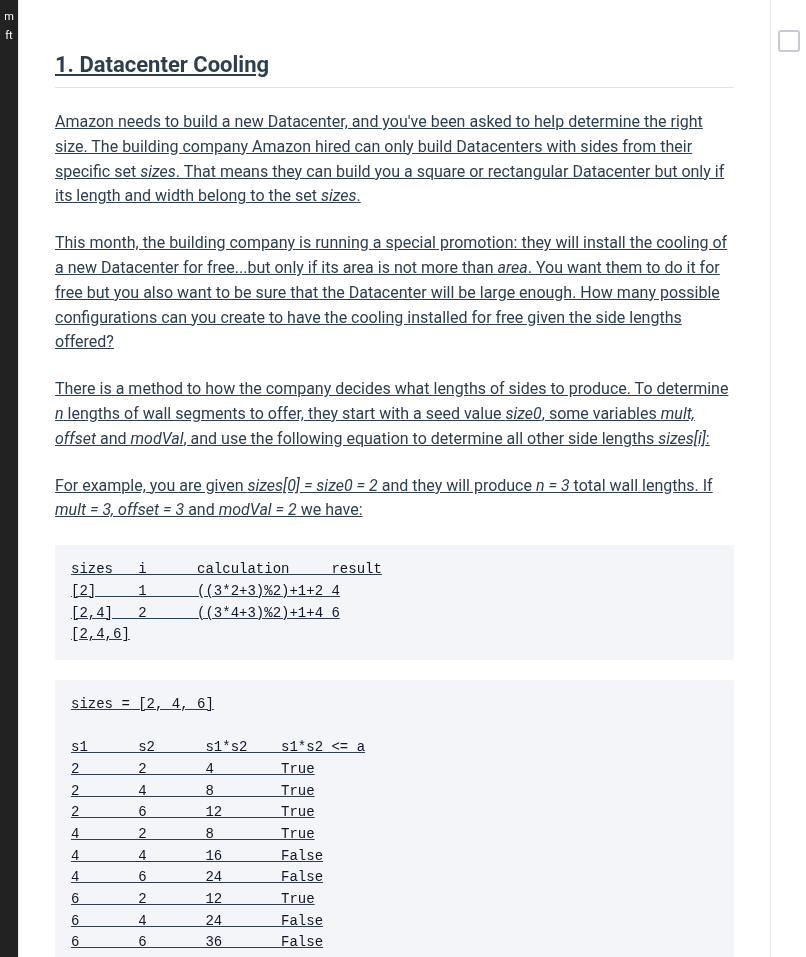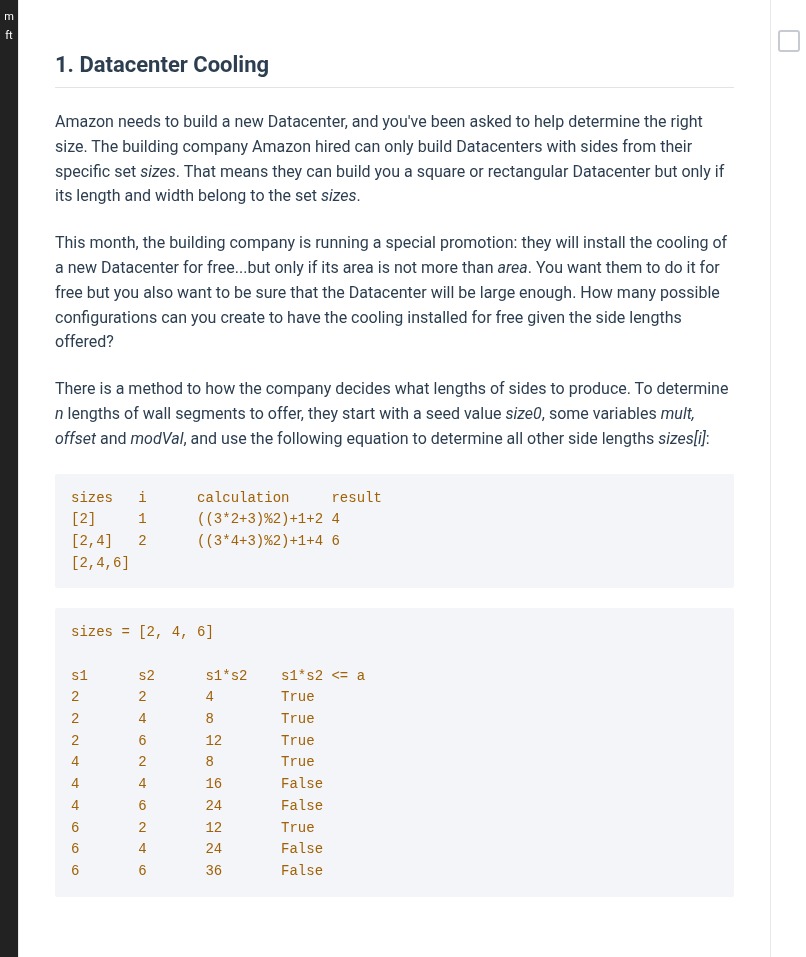--- a/index.html
+++ b/index.html
@@ -48,20 +48,21 @@
       flex: 1;
       position: relative;
       background: #fff;
       overflow: hidden;
     }
     .content-scroll {
       position: absolute;
       inset: 0;
       overflow-y: auto;
       padding: 24px 36px 40px 36px;
+      text-decoration: underline;
     }
     
     .content-scroll::-webkit-scrollbar { width: 10px; }
     .content-scroll::-webkit-scrollbar-thumb { background: #c7cbd1; border-radius: 5px; }
     .right-rail {
       width: 36px;
       flex: 0 0 36px;
       background: #fff;
       border-left: 1px solid #e8e9eb;
       display: flex;
@@ -89,21 +90,21 @@
       color: #2c3e50;
       margin: 0 0 22px 0;
     }
     em, .em { font-style: italic; text-align: center; }
     pre.code {
       background: #f3f5f8;
       padding: 14px 16px;
       font-family: "SFMono-Regular", Consolas, "Liberation Mono", Menlo, monospace;
       font-size: 14px;
       line-height: 1.55;
-      color: #a16207;
+      color: #0f172a;
       white-space: pre;
       border-radius: 2px;
       margin: 4px 0 20px 0;
       overflow-x: auto;
     }
   </style>
 </head>
 <body>
 
 <div class="layout">
@@ -133,20 +134,23 @@
 
       <p class="body">
         <span>This month, the building company is running a special promotion: they will install the cooling of a new Datacenter for free...but only if its area is not more than </span><em>area</em><span>. You want them to do it for free but you also want to be sure that the Datacenter will be large enough. How many possible configurations can you create to have the cooling installed for free given the side lengths offered?</span>
       </p>
 
       <p class="body">
         <span>There is a method to how the company decides what lengths of sides to produce. To determine </span><em>n</em><span> lengths of wall segments to offer, they start with a seed value </span><em>size0</em><span>, some variables </span><em>mult, offset</em><span> and </span><em>modVal</em><span>, and use the following equation to determine all other side lengths </span><em>sizes[i]</em><span>:</span>
       </p>
 
 
+      <p class="body">
+        <span>For example, you are given </span><em>sizes[0] = size0 = 2</em><span> and they will produce </span><em>n = 3</em><span> total wall lengths. If </span><em>mult = 3, offset = 3</em><span> and </span><em>modVal = 2</em><span> we have:</span>
+      </p>
 
       <pre class="code">sizes   i      calculation     result
 [2]     1      ((3*2+3)%2)+1+2 4
 [2,4]   2      ((3*4+3)%2)+1+4 6
 [2,4,6]</pre>
 
 
       <pre class="code">sizes = [2, 4, 6]
 
 s1      s2      s1*s2    s1*s2 &lt;= a

